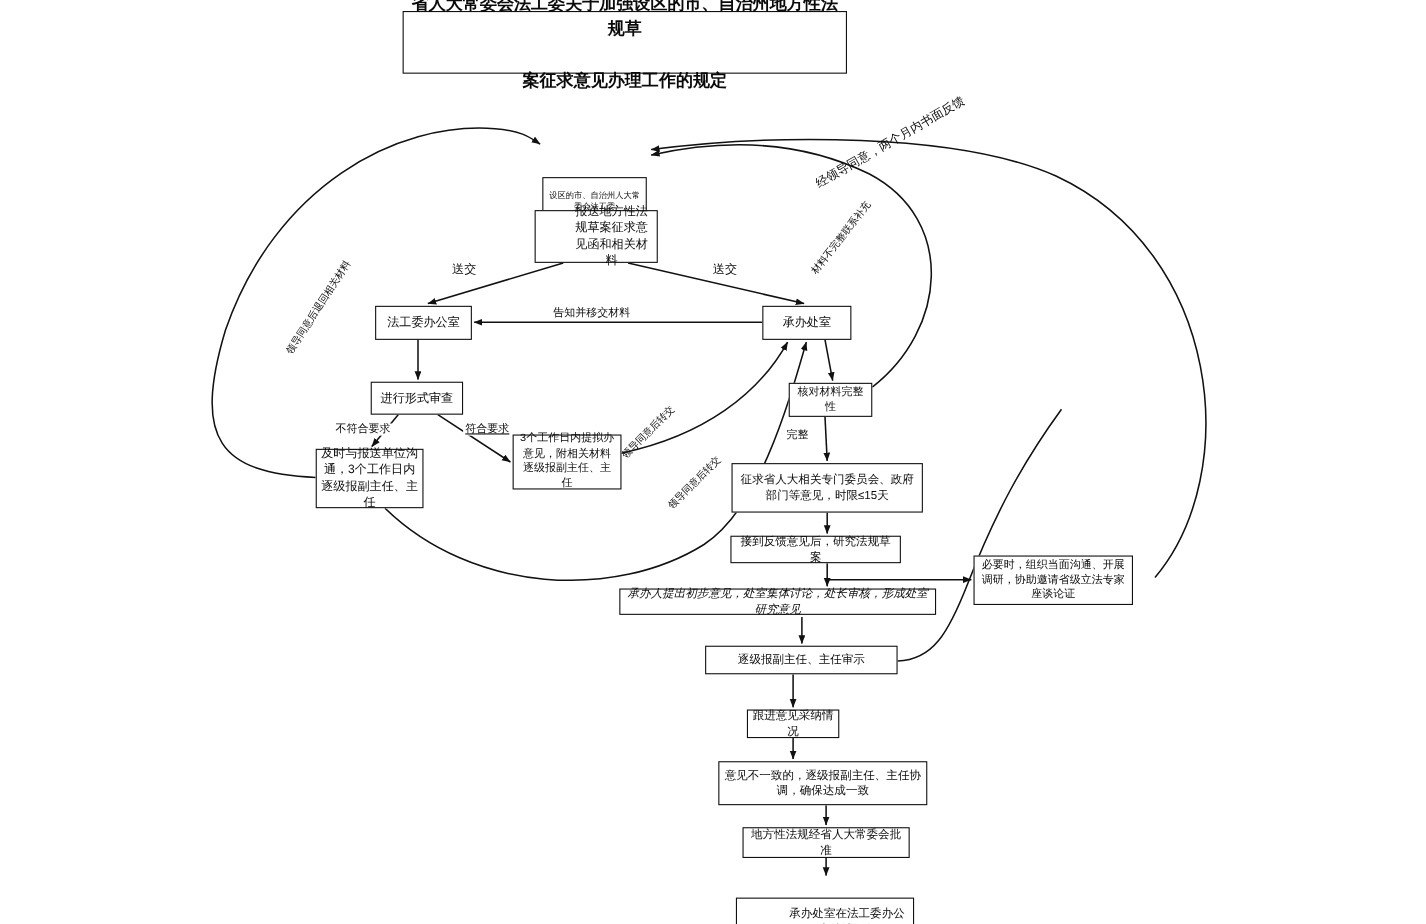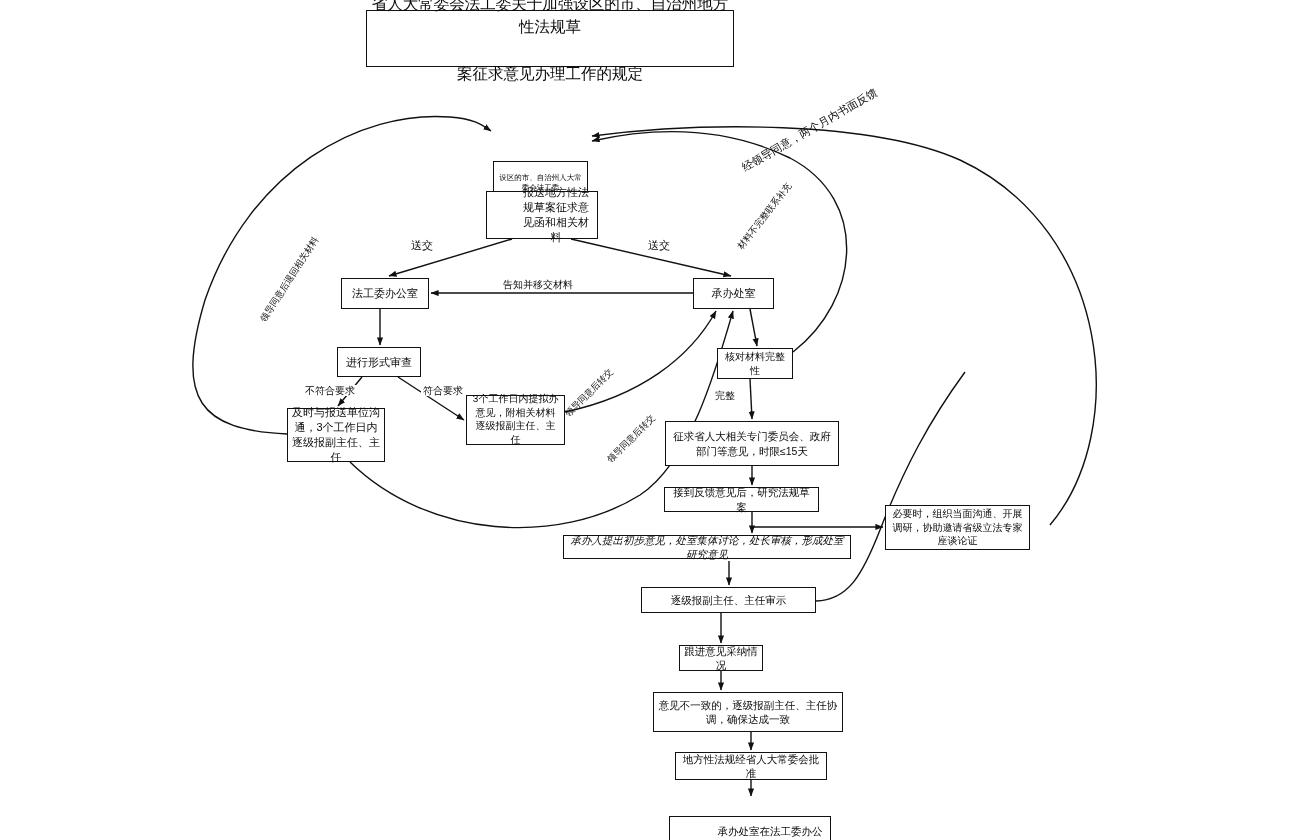--- a/index.html
+++ b/index.html
@@ -61,21 +61,21 @@
   .edge-label.rot {
     background: transparent;
     transform-origin: 0 50%;
   }
 </style>
 </head>
 <body>
 
 <div id="canvas">
 
-  <div class="node title-box" style="left:366px; top:10px; width:368px; height:57px;">
+  <div class="node title-box" style="left:366px; top:10px; width:404px; height:57px;font-weight:bold;">
     <span><span>省人大常委会法工委关于加强设区的市、自治州地方性法规草</span><br><span>案征求意见办理工作的规定</span></span>
   </div>
 
   <svg id="edges" viewBox="0 0 1296 840">
     <defs>
       <marker id="arrow" markerWidth="9" markerHeight="9" refX="7.6" refY="3.1" orient="auto" markerUnits="userSpaceOnUse">
         <path d="M0,0 L8,3.1 L0,6.2 z" fill="#111111"></path>
       </marker>
     </defs>
     <g fill="none" stroke="#111111" stroke-width="1.4" marker-end="url(#arrow)">
@@ -207,21 +207,21 @@
   </div>
 
   <div class="edge-label" style="left:501px; top:279px; font-size:10px;">
     <span>告知并移交材料</span>
   </div>
 
   <div class="edge-label" style="left:303px; top:385px; font-size:10px;">
     <span>不符合要求</span>
   </div>
 
-  <div class="edge-label" style="left:421px; top:385px; font-size:10px;">
+  <div class="edge-label" style="left:421px; top:385px; font-size:10px;text-decoration:underline;">
     <span>符合要求</span>
   </div>
 
   <div class="edge-label" style="left:713px; top:390px; font-size:10px;">
     <span>完整</span>
   </div>
 
   <div class="edge-label rot" style="left:262px; top:318px; font-size:9px; transform:rotate(-57deg);">
     <span>领导同意后退回相关材料</span>
   </div>

